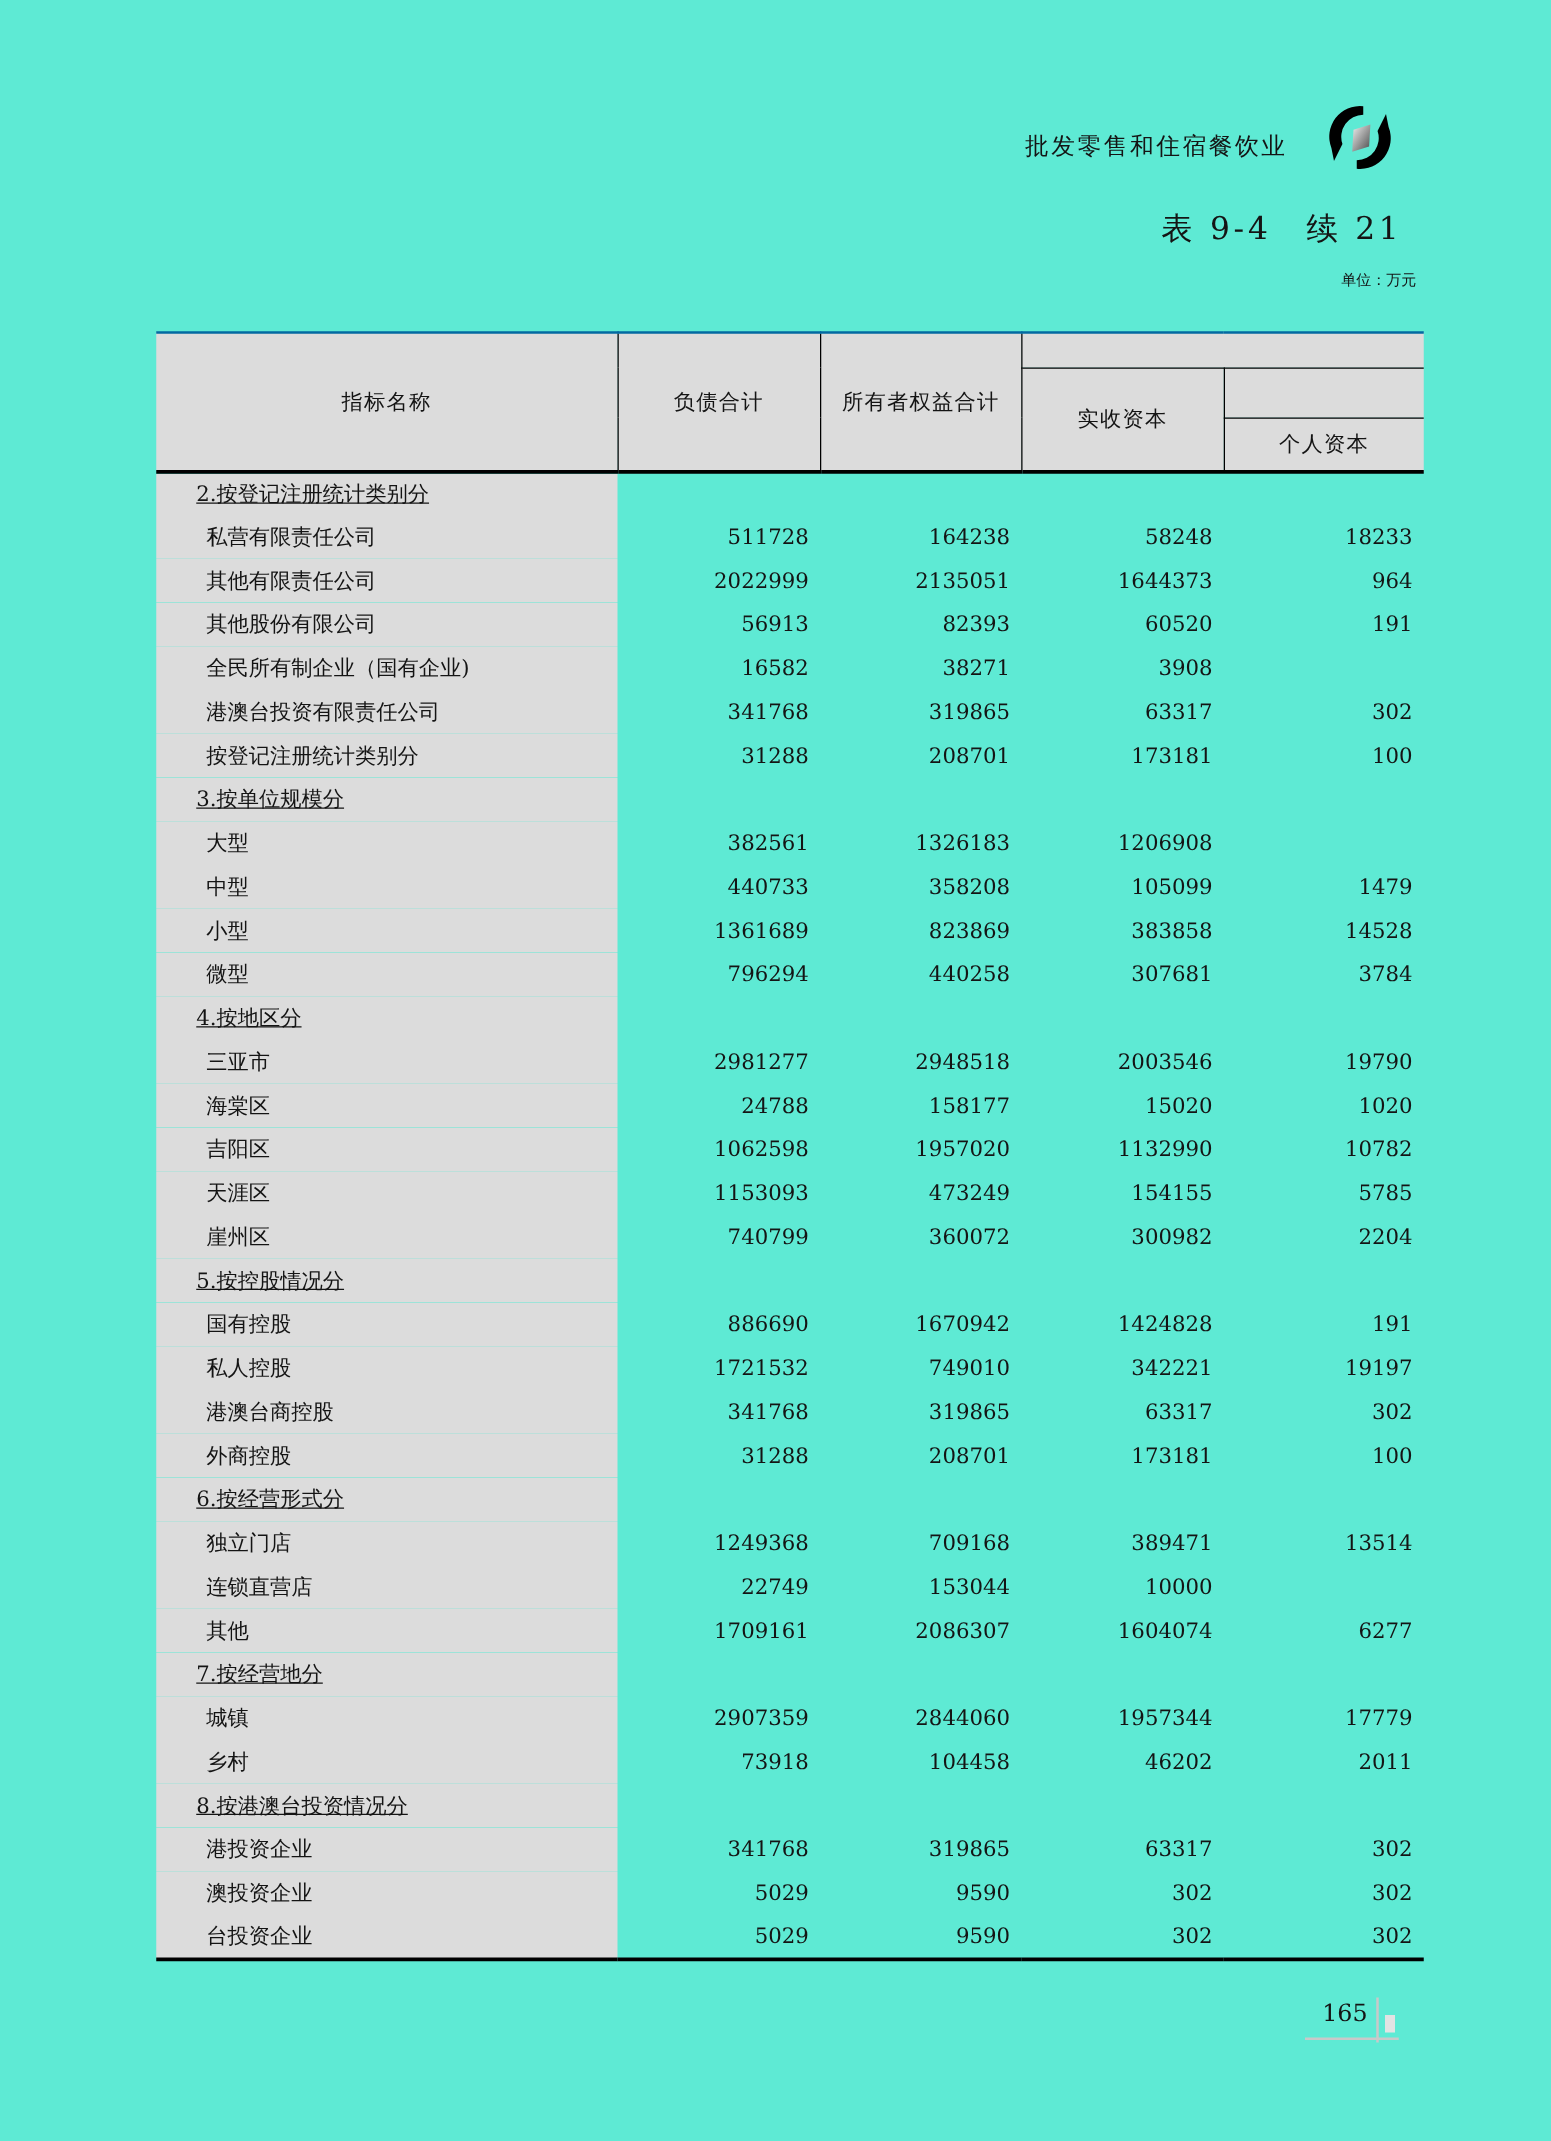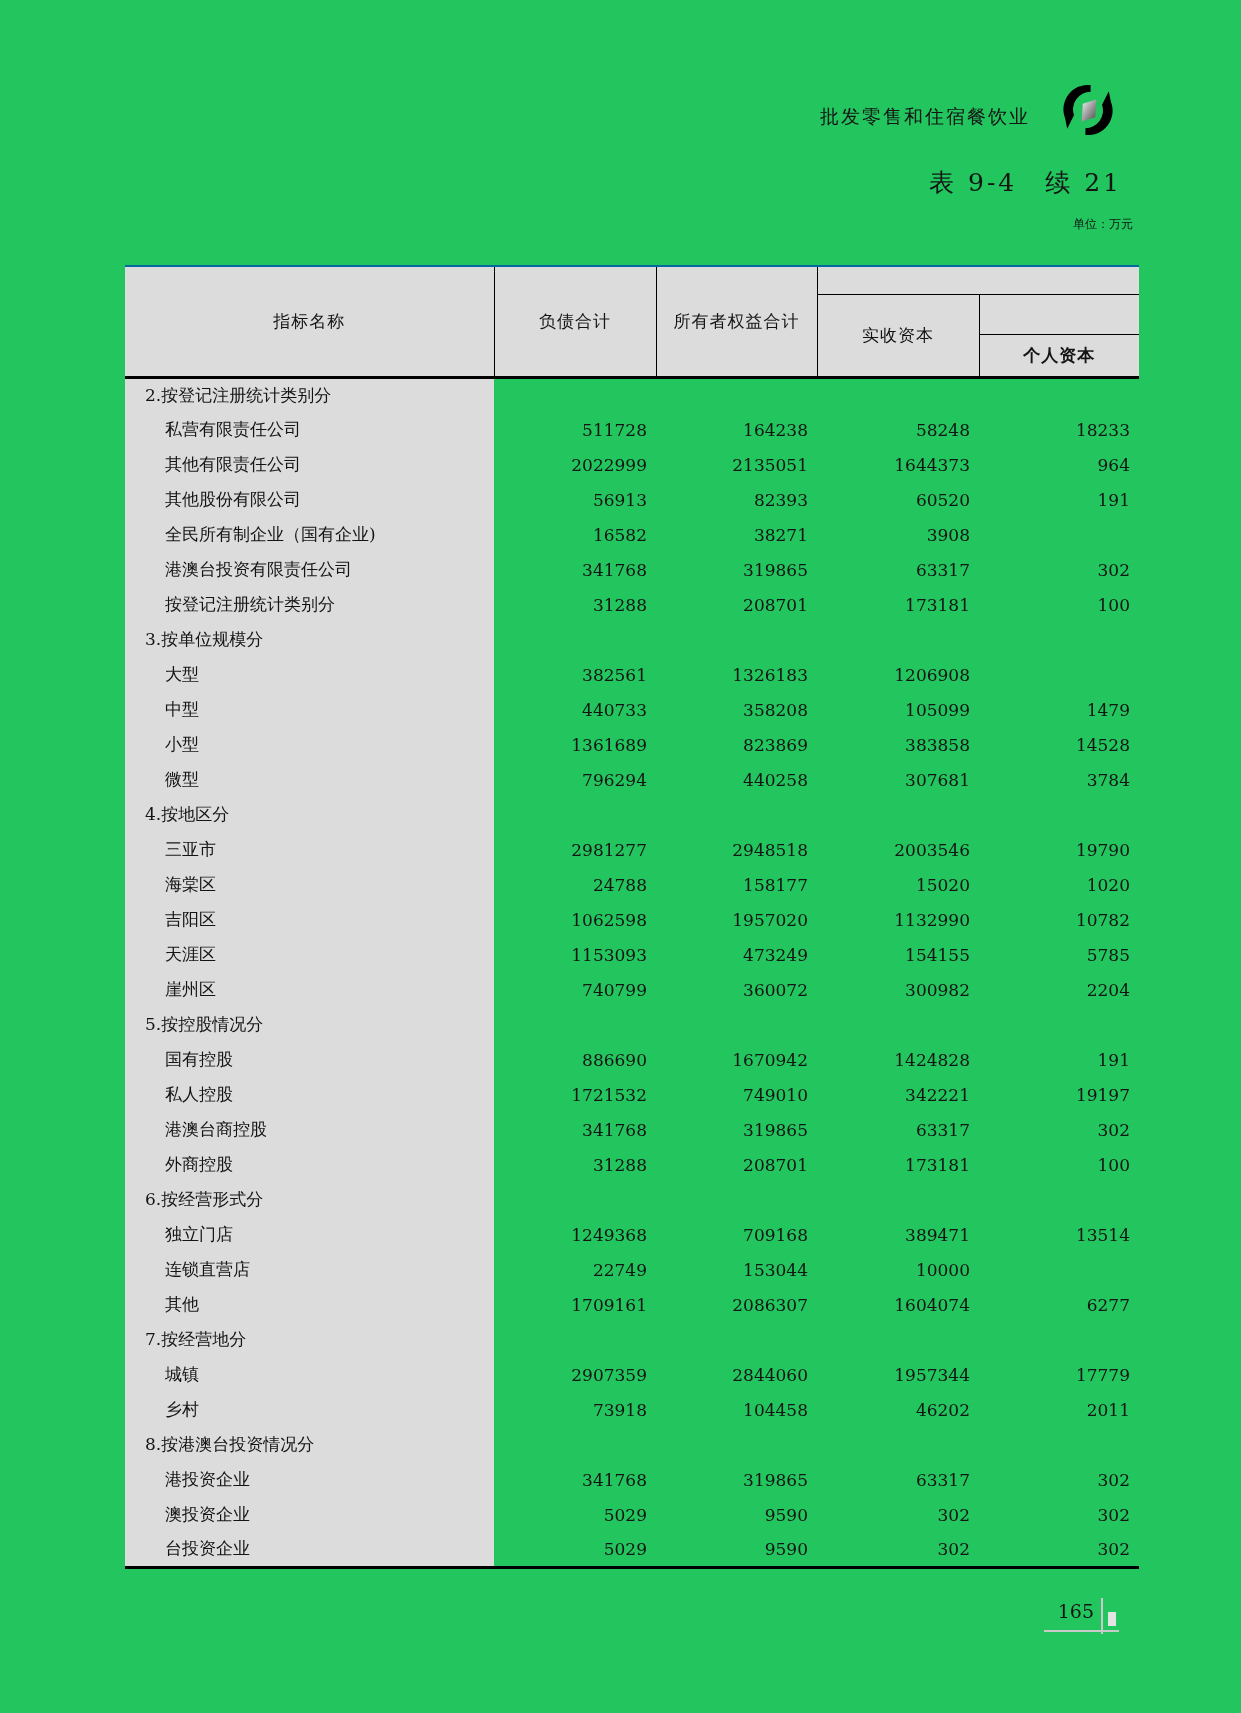--- a/index.html
+++ b/index.html
@@ -4,21 +4,21 @@
 <style>
   * { box-sizing: border-box; }
   html, body { margin: 0; padding: 0; }
   body {
     width: 1241px; height: 1713px;
     background: #ffffff;
     font-family: "DejaVu Serif", serif;
     color: #141414;
     position: relative;
   }
-  .page { position: absolute; inset: 0; overflow: hidden; background: #22c55e; }
+  .page { position: absolute; inset: 0; overflow: hidden; background: #5eead4; }
 
   .header-right {
     position: absolute; top: 104px; left: 0; width: 1030px;
     text-align: right; font-size: 19px; letter-spacing: 2px;
   }
   .logo {
     position: absolute; left: 1062px; top: 82px; width: 52px; height: 56px;
   }
   .doc-title {
     position: absolute; left: 108px; top: 166px; width: 1014px;
@@ -44,33 +44,33 @@
     border: 1.5px solid #000;
     border-bottom: 3px solid #000;
     padding: 0;
     vertical-align: middle;
     text-align: center;
   }
   table.stat thead th.no-left  { border-left: none; }
   table.stat thead th.no-right { border-right: none; }
   table.stat thead th.group-cell { height: 28px; border-bottom: 1.5px solid #000; }
   table.stat thead th.empty-cell { height: 40px; border-bottom: 1.5px solid #000; }
-  table.stat thead tr.hrow-c th { height: 43px; font-weight: bold; }
+  table.stat thead tr.hrow-c th { height: 43px; }
 
   table.stat tbody td {
     border: none;
     height: 35px;
     font-size: 17px;
     padding: 0;
     vertical-align: middle;
     white-space: nowrap;
     overflow: hidden;
   }
   table.stat tbody td.c0 { background: #dcdcdc; }
-  table.stat tbody td.c0.section { padding-left: 20px; }
+  table.stat tbody td.c0.section { padding-left: 32px; text-decoration: underline; }
   table.stat tbody td.c0.item    { padding-left: 40px; margin-left: 48px; }
   table.stat tbody td.num { text-align: right; padding-right: 9px; }
 
   .footer-pagenum {
     position: absolute; left: 1000px; top: 1600px; width: 94px;
     text-align: right; font-size: 19px;
   }
   .footer-hline {
     position: absolute; left: 1044px; top: 1630px; width: 75px; height: 2px;
     background: #c9c9c9;

